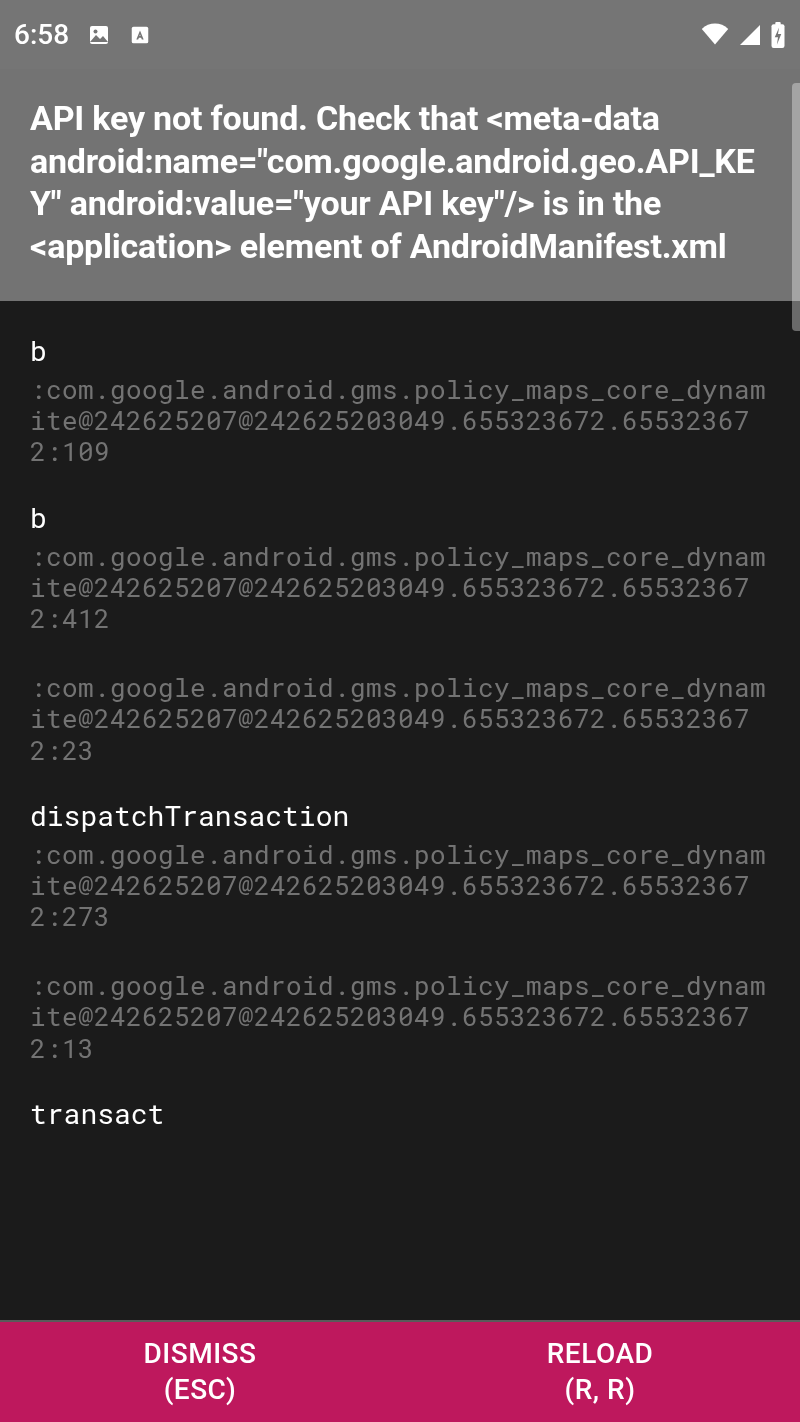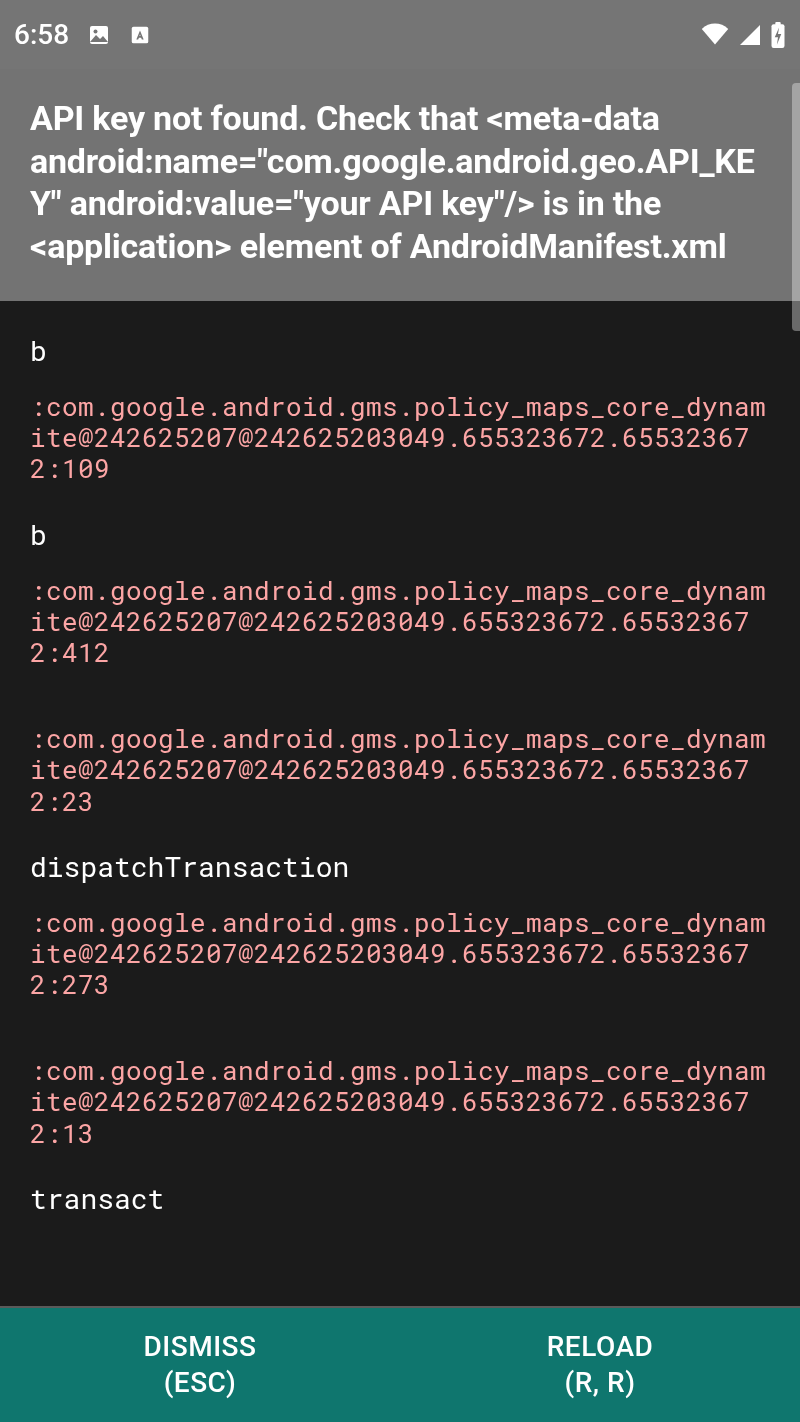--- a/index.html
+++ b/index.html
@@ -59,37 +59,37 @@
   .frame {
     padding-top: 32px;
   }
   .frame-method {
     color: #ffffff;
     font-size: 28px;
     font-weight: 400;
     line-height: 1.25;
   }
   .frame-location {
-    color: #fca5a5;
+    color: #737373;
     font-size: 26px;
     font-weight: 400;
     line-height: 1.2;
     letter-spacing: 0.4px;
     word-break: break-all;
-    margin-top: 23px;
+    margin-top: 6px;
   }
   
   .footer {
     position: absolute;
     left: 0;
     right: 0;
     bottom: 0;
-    height: 116px;
+    height: 102px;
     border-top: 2px solid #5a5a5a;
-    background: #0f766e;
+    background: #be185d;
     display: flex;
   }
   .footer-btn {
     flex: 1;
     display: flex;
     flex-direction: column;
     align-items: center;
     justify-content: center;
     color: #ffffff;
     font-size: 28px;

